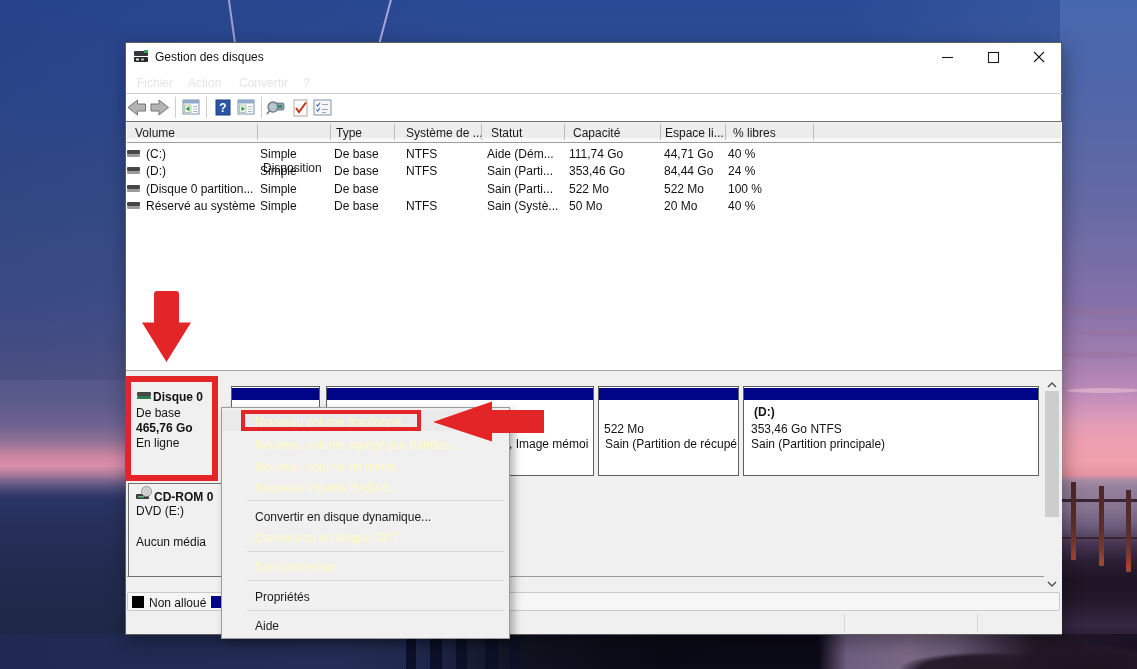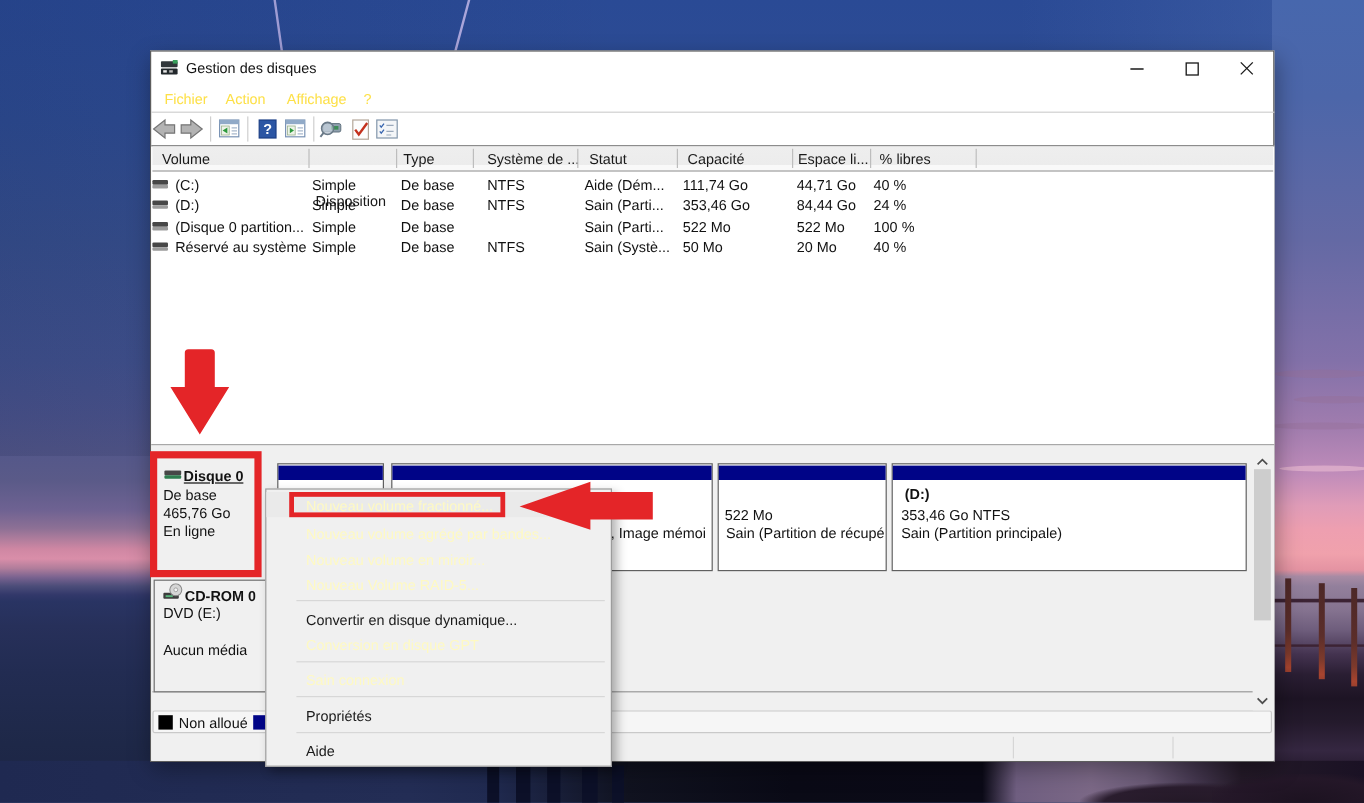--- a/index.html
+++ b/index.html
@@ -21,21 +21,21 @@
 .rail{left:1060px;width:77px;background:#3c2334;}
 #bstrip{left:0;top:634px;width:1137px;height:35px;
 background:linear-gradient(90deg,#1f2951 0%,#232d55 30%,#202a50 36%,#10121f 46%,#0a0a16 58%,#0b0a17 72%,#6f5e80 74.5%,#7b6886 80%,#6a5a76 84%,#453850 87.5%,#241a28 91%,#1a1124 100%);}
 .sil{top:638px;height:31px;background:#0c1028;}
 
 #win{left:125px;top:42px;width:937px;height:593px;background:#fff;border:1px solid #5d5d5d;box-shadow:2px 6px 18px rgba(0,0,0,.35);}
 .t12{font-size:12px;color:#121212;white-space:nowrap;}
 #ttl{left:155px;top:50px;}
 .capbtn{stroke:#191919;stroke-width:1.1;fill:none;}
 
-.mi{top:76px;font-size:12px;color:#fde047;}
+.mi{top:76px;font-size:12px;color:#e5e5e5;}
 #mbline{left:126px;top:93px;width:936px;height:1px;background:#d0d0d0;}
 .tsep{top:97px;width:1px;height:21px;background:#cfcfcf;}
 
 #panel{left:126px;top:121px;width:936px;height:249px;background:#fff;border-top:1px solid #707070;}
 #hdr{left:127px;top:122px;width:934px;height:21px;background:linear-gradient(180deg,#eeeeee 0%,#ececec 78%,#f9f9f9 79%,#f9f9f9 100%);border-bottom:1px solid #9d9d9d;}
 .hsep{top:124px;width:1px;height:16px;background:#bdbdbd;}
 .hl{top:126px;font-size:12px;color:#1a1a1a;}
 .cell{font-size:12px;color:#121212;white-space:nowrap;}
 .dico{width:13px;height:7px;}
 .dtop{width:13px;height:4px;background:#474747;border-radius:1px;}
@@ -105,21 +105,21 @@
 </svg>
 <svg class="abs" style="left:930px;top:48px" width="125" height="20">
  <line x1="12" y1="9.5" x2="23" y2="9.5" class="capbtn"></line>
  <rect x="58.5" y="4.5" width="10" height="10" class="capbtn"></rect>
  <line x1="104" y1="4" x2="114" y2="14" class="capbtn"></line>
  <line x1="114" y1="4" x2="104" y2="14" class="capbtn"></line>
 </svg>
 
 <div class="abs mi" style="left:137px;">Fichier</div>
 <div class="abs mi" style="left:188px;">Action</div>
-<div class="abs mi" style="left:239px;">Affichage</div>
+<div class="abs mi" style="left:239px;">Convertir</div>
 <div class="abs mi" style="left:303px;">?</div>
 <div class="abs" id="mbline"></div>
 
 <div class="abs tsep" style="left:175px;"></div>
 <div class="abs tsep" style="left:206px;"></div>
 <div class="abs tsep" style="left:261px;"></div>
 <svg class="abs" style="left:127px;top:98px;" width="210" height="20">
 
  <path d="M1 9.5 L10.5 2 L10.5 6 L18.5 6 L18.5 13 L10.5 13 L10.5 17 Z" fill="#b3b3b3" stroke="#757575" stroke-width="1"></path>
 
@@ -254,23 +254,23 @@
 <div class="abs pbar" style="left:327px;width:266px;"></div>
 <div class="abs pbar" style="left:599px;width:139px;"></div>
 <div class="abs pbar" style="left:744px;width:294px;"></div>
 <div class="abs ptxt" style="left:509px;top:437px;width:100px;">, Image mémoi</div>
 <div class="abs ptxt" style="left:604px;top:422px;">522 Mo</div>
 <div class="abs ptxt" style="left:604px;top:437px;width:134px;text-align:center;">Sain (Partition de récupé</div>
 <div class="abs ptxt" style="left:754px;top:405px;"><b>(D:)</b></div>
 <div class="abs ptxt" style="left:751px;top:422px;">353,46 Go NTFS</div>
 <div class="abs ptxt" style="left:751px;top:437px;">Sain (Partition principale)</div>
 
-<div class="abs ptxt" style="left:153px;top:390px;text-decoration:underline;"><b>Disque 0</b></div>
+<div class="abs ptxt" style="left:153px;top:390px;"><b>Disque 0</b></div>
 <div class="abs ptxt" style="left:136px;top:406px;">De base</div>
-<div class="abs ptxt" style="left:136px;top:421px;">465,76 Go</div>
+<div class="abs ptxt" style="left:136px;top:421px;font-weight:bold;">465,76 Go</div>
 <div class="abs ptxt" style="left:136px;top:436px;">En ligne</div>
 <div class="abs" style="left:137px;top:392px;width:14px;height:8px;">
  <div style="width:14px;height:4px;background:#474747;border-radius:1px;"></div>
  <div style="width:14px;height:3px;background:#2e7d4f;border-radius:1px;"></div>
 </div>
 
 <div class="abs" id="cdbox"></div>
 <div class="abs ptxt" style="left:154px;top:490px;"><b>CD-ROM 0</b></div>
 <div class="abs ptxt" style="left:136px;top:504px;">DVD (E:)</div>
 <div class="abs ptxt" style="left:136px;top:535px;">Aucun média</div>

